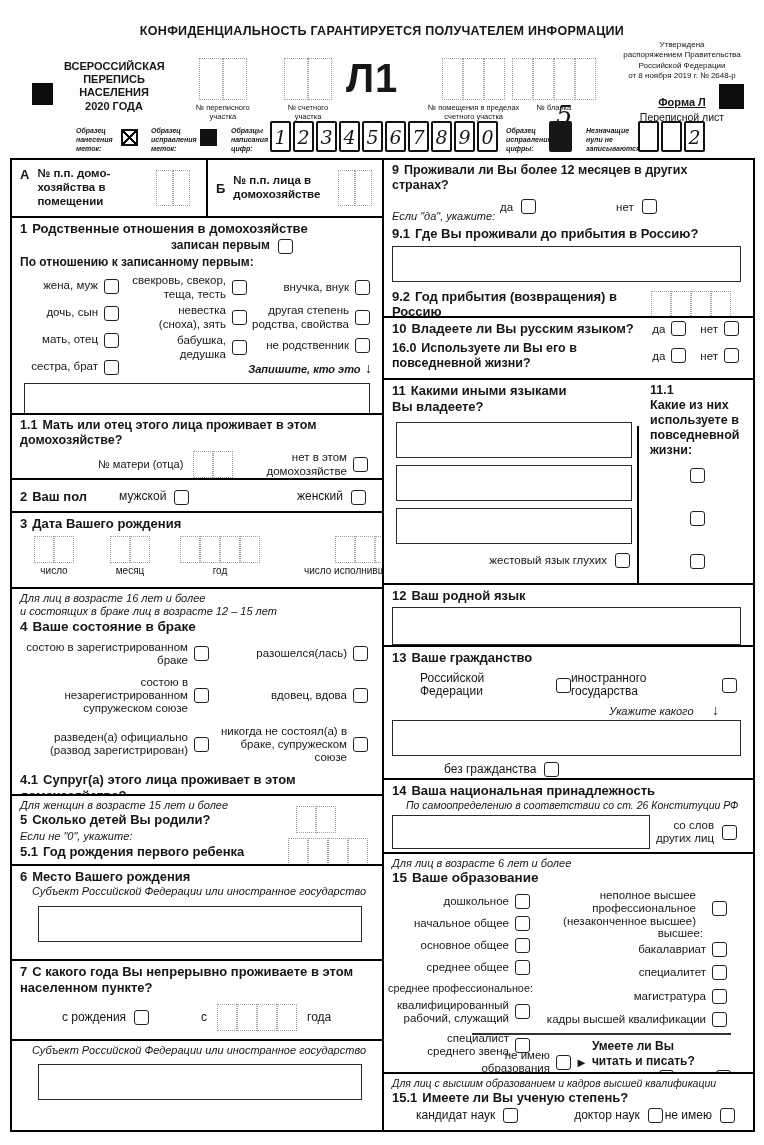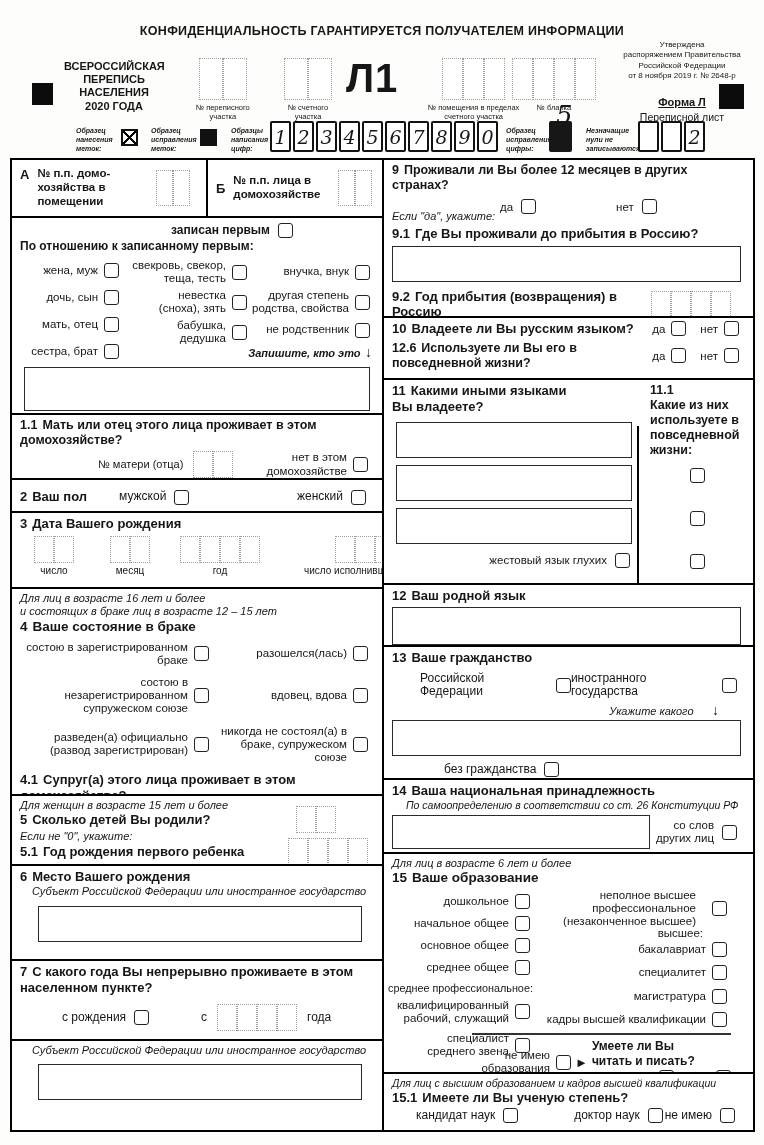--- a/index.html
+++ b/index.html
@@ -173,20 +173,21 @@
         </div>
         <div style="flex:1;display:flex;justify-content:center">
           <div class="dgroup">
               <span class="dcell idc"></span>
               <span class="dcell idc"></span>
             </div>
         </div>
       </div>
 
       <div class="sec" style="height:197px">
+        <div class="qtitle"><span class="qnum">1</span><span>Родственные отношения в домохозяйстве</span></div>
         <div class="opt" style="justify-content:center;padding-left:70px;margin-top:2px;gap:8px">
           <span class="olbl b" style="font-size:12px">записан первым</span>
           <span class="cb"></span>
         </div>
         <div class="b" style="font-size:12px;margin-top:1px">По отношению к записанному первым:</div>
         <div style="display:flex;margin-top:4px">
           <div style="width:99px">
             <div class="opt" style="justify-content:flex-end;gap:6px;height:27px">
                 <span class="olbl lbl-r">жена, муж</span>
                 <span class="cb"></span>
@@ -404,21 +405,21 @@
 
       <div class="sec" style="height:62px">
         <div style="display:flex;align-items:center">
           <div class="qtitle" style="flex:1"><span class="qnum">10</span><span>Владеете ли Вы русским языком?</span></div>
           <span class="yn">да</span>
             <span class="cb" style="margin:0 6px"></span>
           <span class="yn" style="margin-left:8px">нет</span>
             <span class="cb" style="margin:0 6px"></span>
         </div>
         <div style="display:flex;align-items:center;margin-top:4px">
-          <div class="qtitle pre" style="flex:1;font-size:12.5px"><span class="qnum">12.6</span><span class="pre">Используете ли Вы его в
+          <div class="qtitle pre" style="flex:1;font-size:12.5px"><span class="qnum">16.0</span><span class="pre">Используете ли Вы его в
 повседневной жизни?</span></div>
           <span class="yn">да</span>
             <span class="cb" style="margin:0 6px"></span>
           <span class="yn" style="margin-left:8px">нет</span>
             <span class="cb" style="margin:0 6px"></span>
         </div>
       </div>
 
       <div class="sec" style="height:205px">
         <div class="vline" style="left:253px;top:46px;bottom:0"></div>

